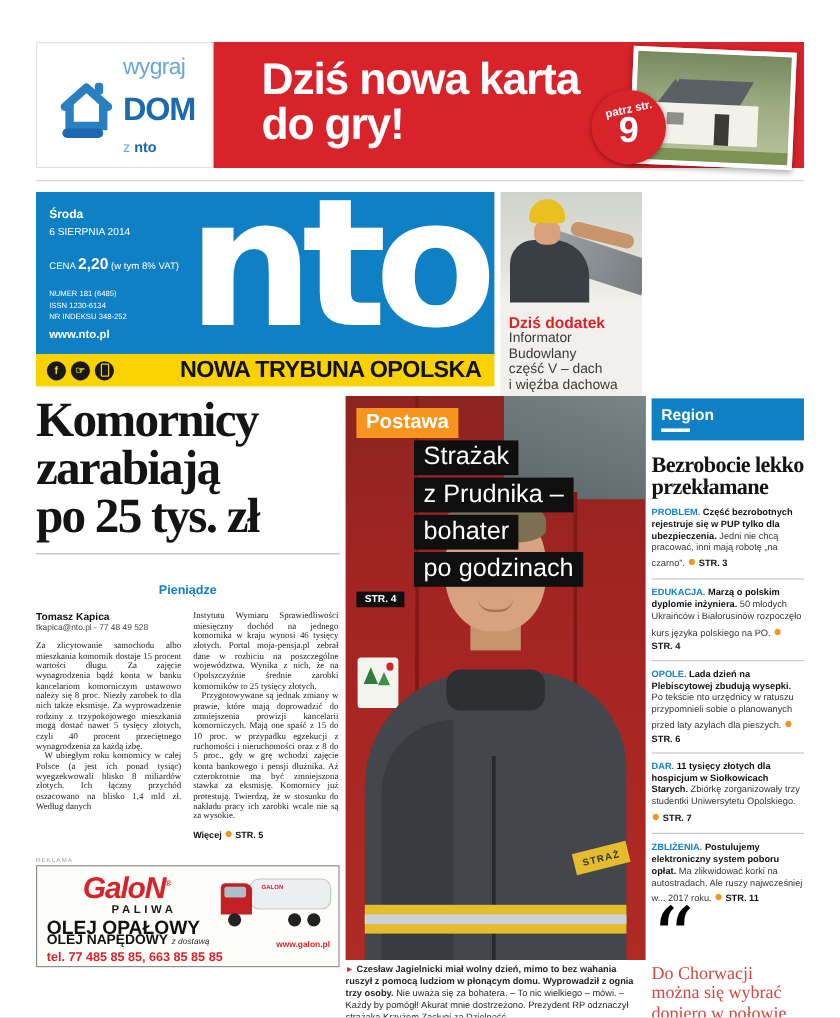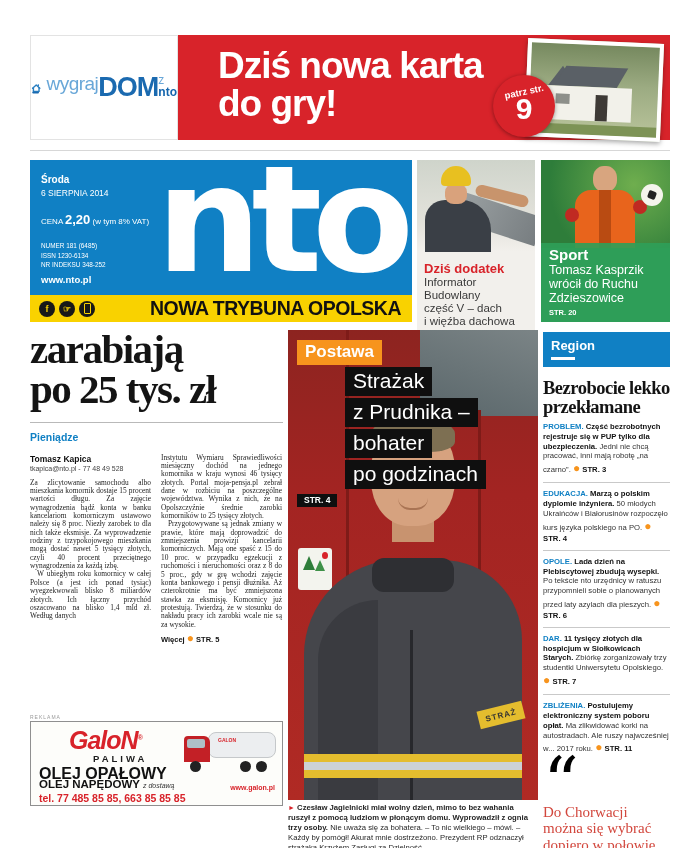--- a/index.html
+++ b/index.html
@@ -1,21 +1,21 @@
 <!DOCTYPE html>
 <html><head>
 <meta charset="utf-8">
 <style>
   html,body{margin:0;padding:0;background:#e9e9e9;}
   .page{position:relative;width:700px;height:848px;background:#ffffff;margin:0 auto;
         font-family:"Liberation Sans",sans-serif;overflow:hidden;box-shadow:0 0 4px rgba(0,0,0,.25);}
   
   .banner{position:absolute;left:30px;top:35px;width:640px;height:105px;display:flex;}
   .banner-logo{width:146px;background:#fff;border:1px solid #e3e3e3;display:flex;align-items:center;justify-content:center;gap:5px;}
-  .wd-text{display:flex;flex-direction:row;line-height:1;}
+  .wd-text{display:flex;flex-direction:column;line-height:1;gap:12px;}
   .wd-wygraj{color:#69a7d8;font-size:19px;font-weight:400;letter-spacing:-0.5px;}
   .wd-dom{color:#1b6ab0;font-size:27px;font-weight:900;letter-spacing:-1px;}
   .wd-znto{font-size:12px;color:#69a7d8;}
   .wd-znto b{color:#1465ad;font-weight:900;}
   .banner-red{flex:1;background:#d8232a;position:relative;color:#fff;padding:12px 0 12px 40px;overflow:visible;}
   .banner-head{font-size:37px;font-weight:900;line-height:1.04;letter-spacing:-1px;}
   .house-photo{position:absolute;right:8px;top:6px;width:128px;height:90px;background:#b9c4a8;border:4px solid #fff;
                transform:rotate(2.5deg);box-shadow:0 2px 5px rgba(0,0,0,.35);overflow:hidden;}
   .hp-sky{position:absolute;inset:0;background:linear-gradient(180deg,#76895f 0%,#9cab82 45%,#b9c49b 100%);}
   .hp-roof{position:absolute;left:18px;top:22px;width:0;height:0;border-left:14px solid transparent;border-right:14px solid transparent;border-bottom:20px solid #5a6066;}
@@ -67,21 +67,21 @@
   .gk-ball::after{content:"";position:absolute;left:7px;top:7px;width:8px;height:8px;background:#222;border-radius:2px;transform:rotate(20deg);}
   .sport-text{position:absolute;left:0;bottom:0;width:129px;padding:3px 8px 5px;box-sizing:border-box;background:rgba(47,158,88,.92);}
   .sport-kicker{font-size:15px;font-weight:900;}
   .sport-line{font-size:12.5px;line-height:1.12;}
   .sport-page{font-size:7.5px;font-weight:700;margin-top:3px;}
   
   .lead{position:absolute;left:30px;top:330px;width:253px;}
   .lead-h{font-family:"Liberation Serif",serif;font-weight:900;font-size:41px;line-height:0.97;letter-spacing:-1.5px;color:#141414;}
   .standfirst{margin-top:11px;font-family:"Liberation Serif",serif;font-size:16px;line-height:1.18;color:#2e2e2e;}
   .bullet{color:#f7941d;font-size:12px;}
-  .section-block{margin-top:12px;border-top:1px solid #b9b9b9;padding-top:4px;}
+  .section-block{margin-top:12px;border-top:1px solid #b9b9b9;padding-top:20px;text-align:center;}
   .section-label{color:#1080c4;font-weight:700;font-size:10.5px;}
   .cols{display:flex;gap:10px;margin-top:9px;}
   .col{width:121px;}
   .byline-name{font-size:8.5px;font-weight:700;color:#111;}
   .byline-contact{font-size:7px;color:#444;margin-top:1px;margin-bottom:7px;}
   .art{font-family:"Liberation Serif",serif;font-size:7.4px;line-height:1.13;color:#1d1d1d;text-align:justify;}
   .art.indent{text-indent:7px;}
   .more{font-size:7.5px;font-weight:700;color:#111;margin-top:2px;}
   
   .ad-label{position:absolute;left:30px;top:714px;font-size:5px;color:#9a9a9a;letter-spacing:1px;}
@@ -220,40 +220,24 @@
     </div>
     <div class="supp-text">
       <div class="supp-kicker">Dziś dodatek</div>
       <div class="supp-line">Informator</div>
       <div class="supp-line">Budowlany</div>
       <div class="supp-line">część V – dach</div>
       <div class="supp-line">i więźba dachowa</div>
     </div>
   </div>
 
-  <div class="sport">
-    <div class="sport-photo">
-      <div class="gk-head"></div>
-      <div class="gk-shirt"></div>
-      <div class="gk-stripe"></div>
-      <div class="gk-glove1"></div>
-      <div class="gk-glove2"></div>
-      <div class="gk-ball"></div>
-    </div>
-    <div class="sport-text">
-      <div class="sport-kicker">Sport</div>
-      <div class="sport-line">Tomasz Kasprzik</div>
-      <div class="sport-line">wrócił do Ruchu</div>
-      <div class="sport-line">Zdzieszowice</div>
-      <div class="sport-page">STR. 20</div>
-    </div>
-  </div>
 
   <div class="lead">
     <div class="lead-h">
+      <div>Komornicy</div>
       <div>zarabiają</div>
       <div>po 25 tys. zł</div>
     </div>
     <div class="section-block">
       <span class="section-label">Pieniądze</span>
     </div>
     <div class="cols">
       <div class="col">
         <div class="byline-name">Tomasz Kapica</div>
         <div class="byline-contact">tkapica@nto.pl - 77 48 49 528</div>

